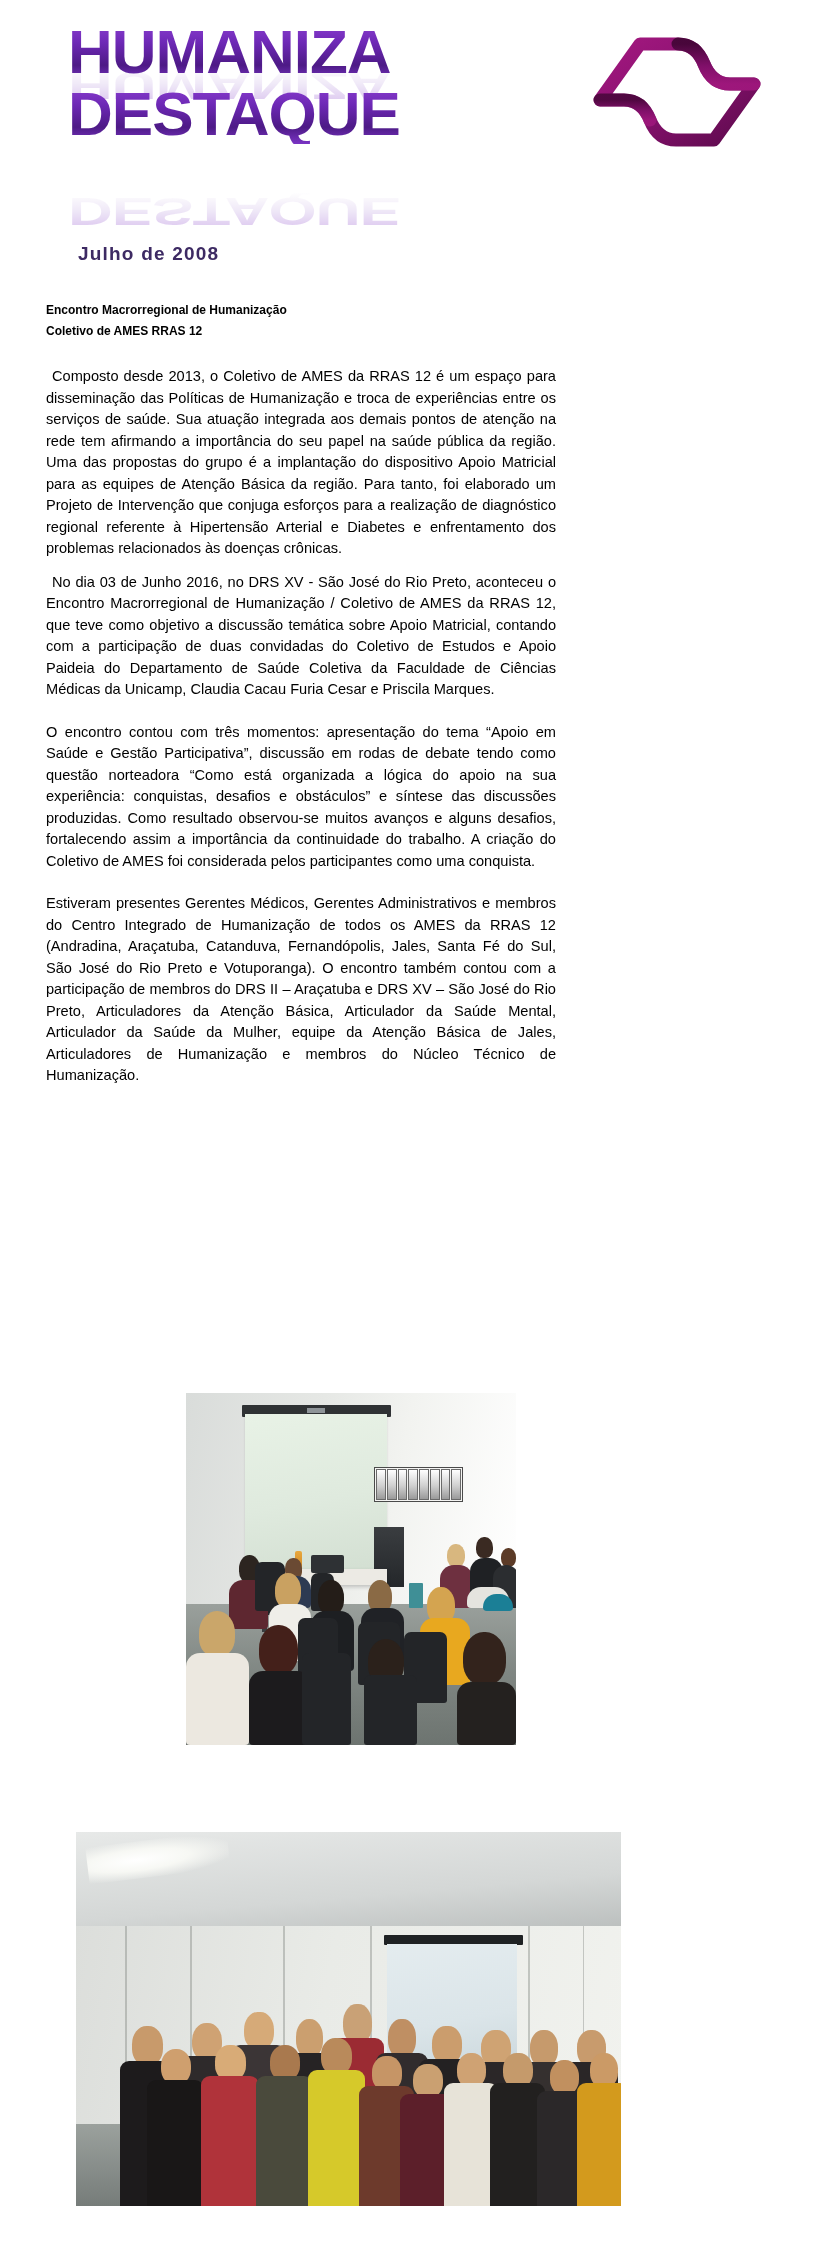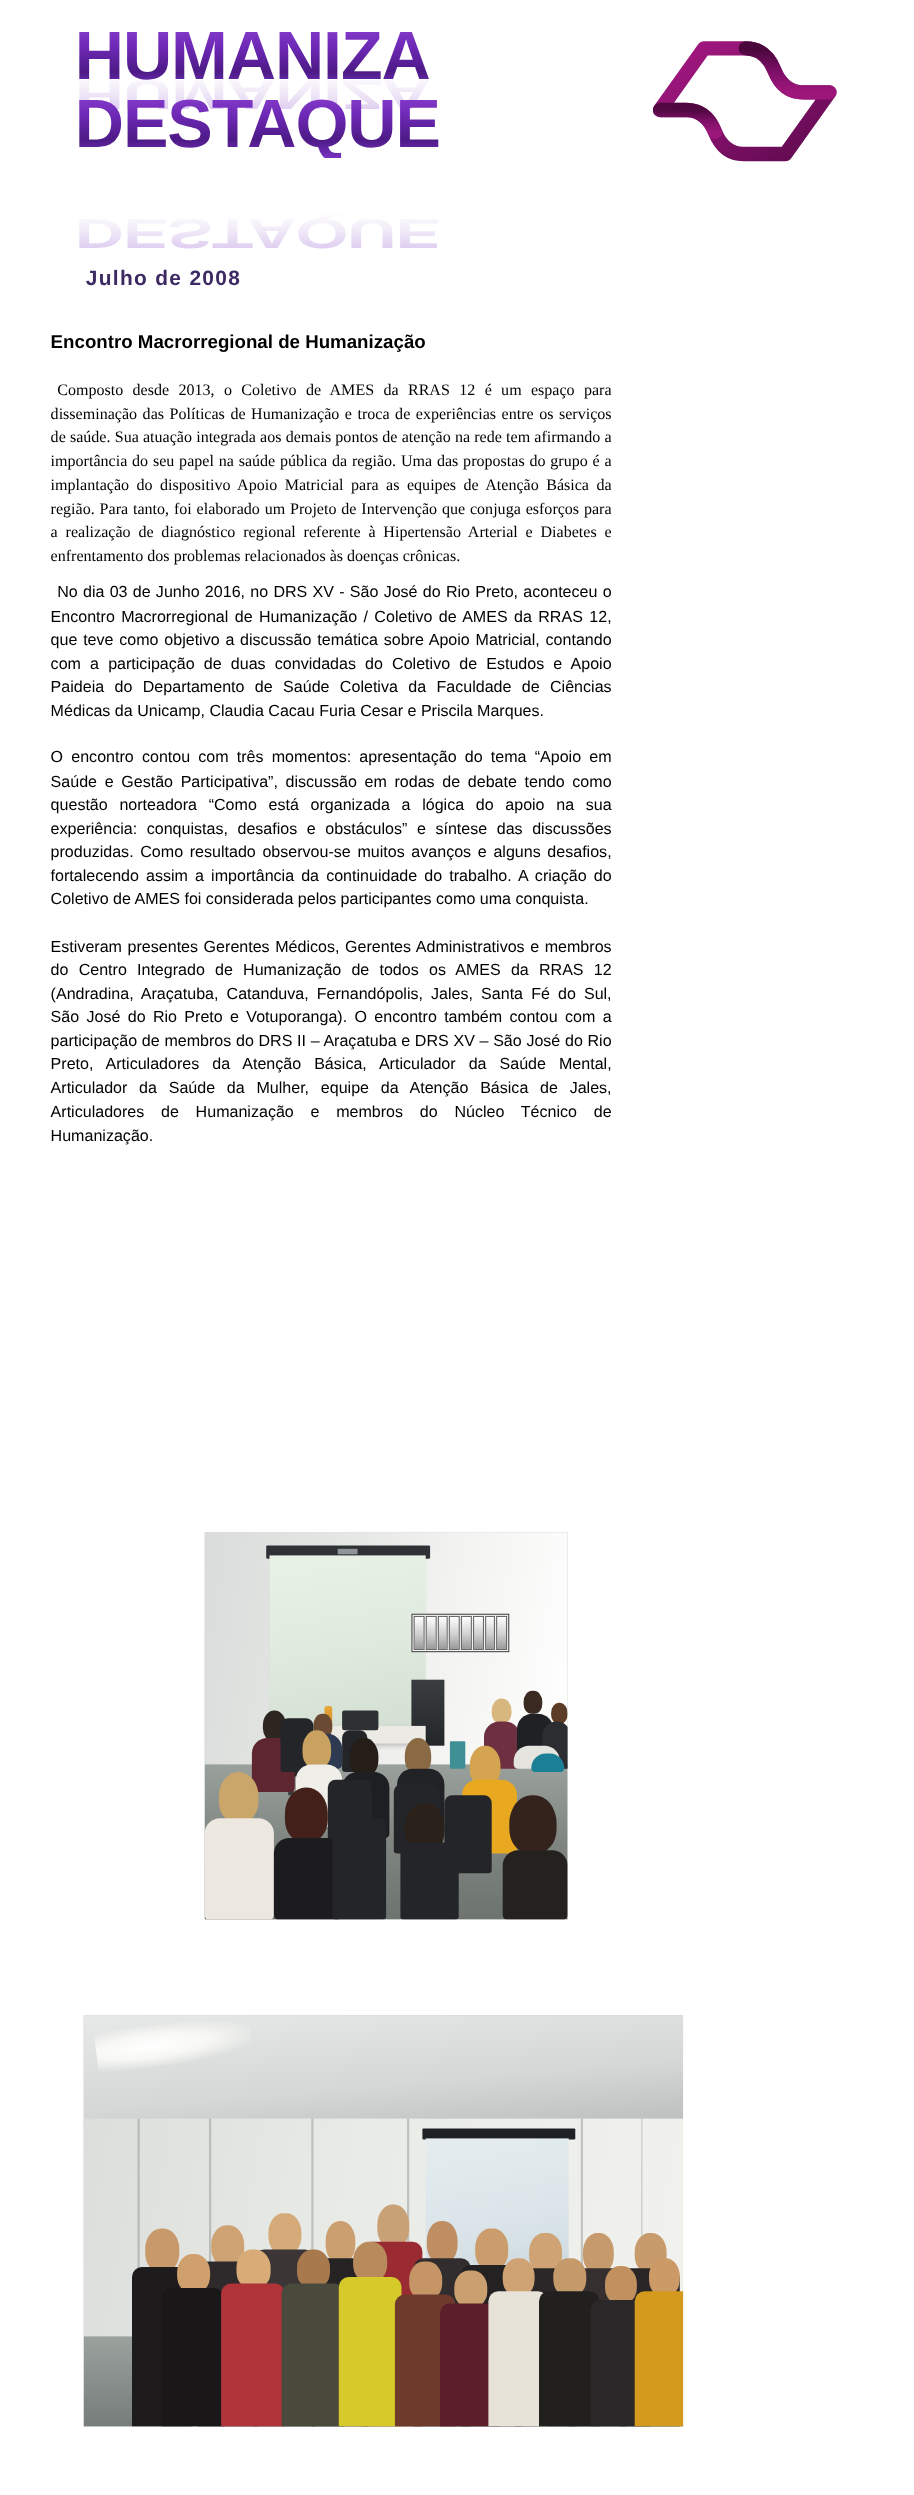--- a/index.html
+++ b/index.html
@@ -106,36 +106,36 @@
   .article {
     position: absolute;
     left: 46px;
     top: 300px;
     width: 510px;
   }
 
   .headline {
     font-family: "Liberation Sans", sans-serif;
     font-weight: bold;
-    font-size: 17px;
+    font-size: 12px;
     line-height: 21px;
     color: #000000;
     margin: 0;
   }
   .headline .sub { display: block; }
 
   .para {
     font-family: "Liberation Sans", sans-serif;
     font-size: 14.6px;
     line-height: 21.5px;
     color: #000000;
     text-align: justify;
     margin: 0;
   }
-  .para.lead { margin-top: 24px; text-indent: 6px; font-family: Liberation Serif, serif; }
+  .para.lead { margin-top: 24px; text-indent: 6px; }
   .para.tight { margin-top: 12px; text-indent: 6px; }
   .para.spaced { margin-top: 21px; }
 
   
   .photo {
     position: absolute;
     overflow: hidden;
     background: #cfd2cf;
   }
   .photo .ph-canvas {
@@ -294,20 +294,21 @@
       </svg>
     </div>
 
     <div class="issue-date">Julho de 2008</div>
   </header>
 
   <main class="article">
 
     <h1 class="headline">
       <span>Encontro Macrorregional de Humanização</span>
+      <span class="sub">Coletivo de AMES RRAS 12</span>
     </h1>
 
     <p class="para lead">Composto desde 2013, o Coletivo de AMES da RRAS 12 é um espaço para disseminação das Políticas de Humanização e troca de experiências entre os serviços de saúde. Sua atuação integrada aos demais pontos de atenção na rede tem afirmando a importância do seu papel na saúde pública da região. Uma das propostas do grupo é a implantação do dispositivo Apoio Matricial para as equipes de Atenção Básica da região. Para tanto, foi elaborado um Projeto de Intervenção que conjuga esforços para a realização de diagnóstico regional referente à Hipertensão Arterial e Diabetes e enfrentamento dos problemas relacionados às doenças crônicas.</p>
     <p class="para tight">No dia 03 de Junho 2016, no DRS XV - São José do Rio Preto, aconteceu o Encontro Macrorregional de Humanização / Coletivo de AMES da RRAS 12, que teve como objetivo a discussão temática sobre Apoio Matricial, contando com a participação de duas convidadas do Coletivo de Estudos e Apoio Paideia do Departamento de Saúde Coletiva da Faculdade de Ciências Médicas da Unicamp, Claudia Cacau Furia Cesar e Priscila Marques.</p>
     <p class="para spaced">O encontro contou com três momentos: apresentação do tema “Apoio em Saúde e Gestão Participativa”, discussão em rodas de debate tendo como questão norteadora “Como está organizada a lógica do apoio na sua experiência: conquistas, desafios e obstáculos” e síntese das discussões produzidas. Como resultado observou-se muitos avanços e alguns desafios, fortalecendo assim a importância da continuidade do trabalho. A criação do Coletivo de AMES foi considerada pelos participantes como uma conquista.</p>
     <p class="para spaced">Estiveram presentes Gerentes Médicos, Gerentes Administrativos e membros do Centro Integrado de Humanização de todos os AMES da RRAS 12 (Andradina, Araçatuba, Catanduva, Fernandópolis, Jales, Santa Fé do Sul, São José do Rio Preto e Votuporanga). O encontro também contou com a participação de membros do DRS II – Araçatuba e DRS XV – São José do Rio Preto, Articuladores da Atenção Básica, Articulador da Saúde Mental, Articulador da Saúde da Mulher, equipe da Atenção Básica de Jales, Articuladores de Humanização e membros do Núcleo Técnico de Humanização.</p>
 
   </main>
 
   <figure class="photo" id="photo-seminar">

